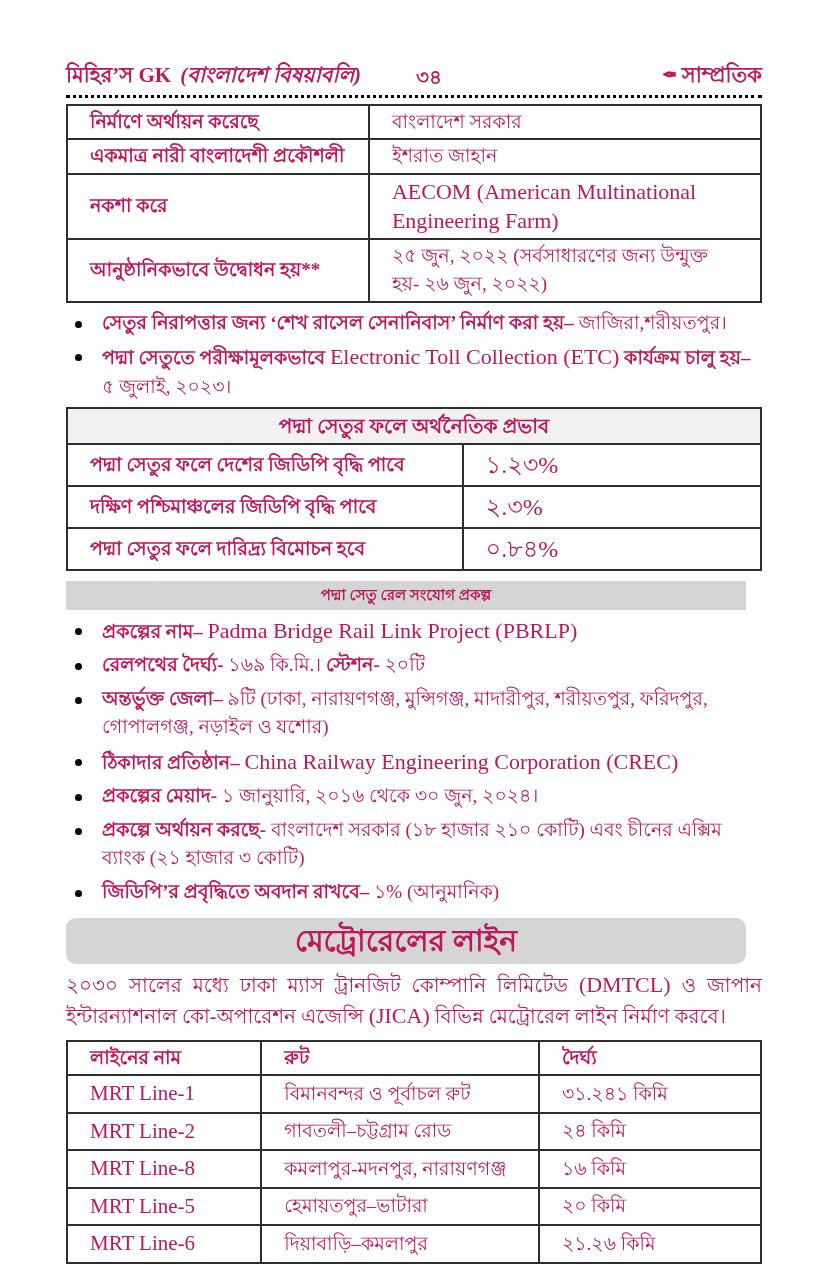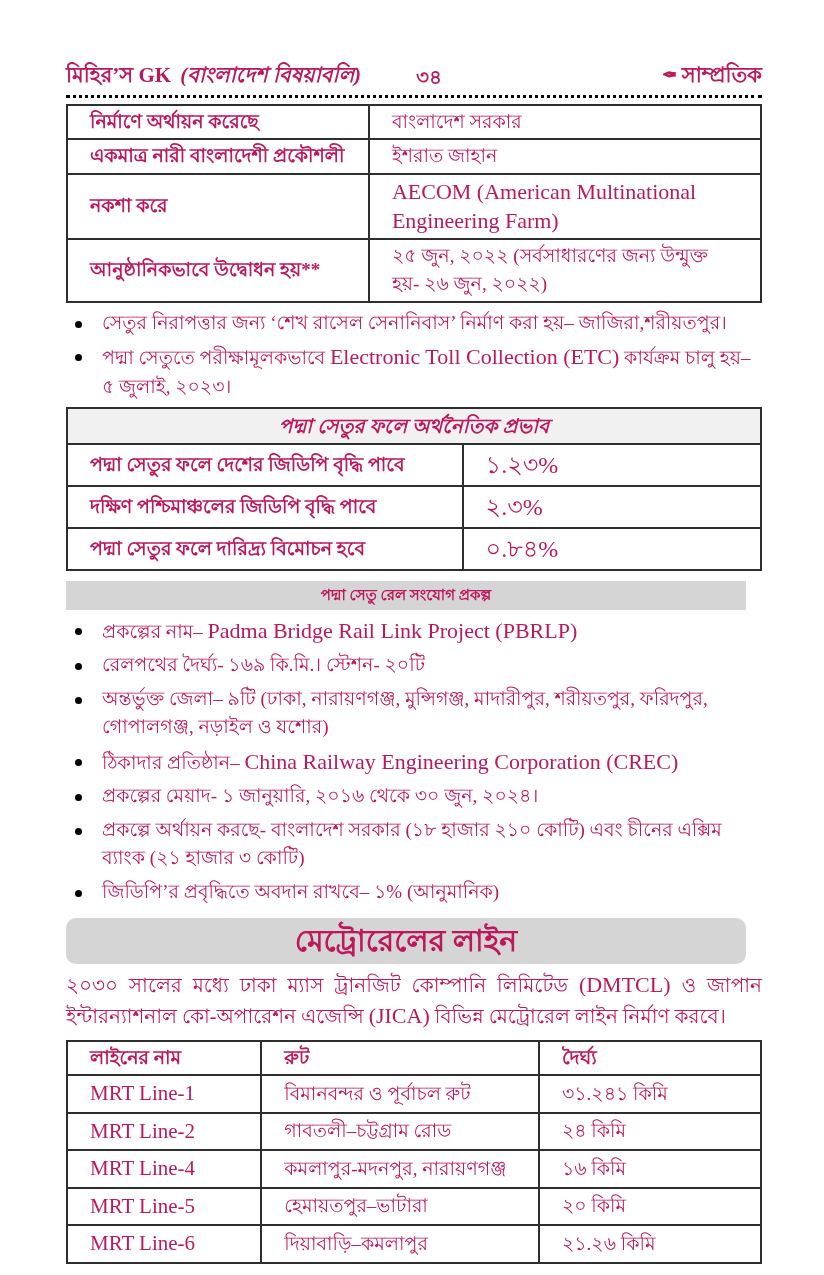--- a/index.html
+++ b/index.html
@@ -21,23 +21,23 @@
   table.tbl{width:100%;border-collapse:collapse;border:2px solid #2e2e2e;}
   table.tbl td,table.tbl th{border:2px solid #2e2e2e;padding:2px 22px;vertical-align:middle;text-align:left;}
   .lbl{font-weight:bold;}
   .info-tbl td.lbl{width:43.5%;}
   .en{font-family:"Liberation Serif",serif;font-size:22px;line-height:1.35;}
   .just{text-align:justify;}
   
   ul.bullets{list-style:none;margin:6px 0;padding:0;}
   ul.bullets li{position:relative;padding-left:36px;margin:5px 0;}
   ul.bullets li::before{content:"";position:absolute;left:9px;top:12px;width:7px;height:7px;border-radius:50%;background:#000;}
-  .b{font-weight:normal;}
+  .b{font-weight:bold;}
   
-  .econ-title{background:#f1f1f1;text-align:center !important;font-weight:bold;font-style:italic;font-size:20px;padding:3px 0;}
+  .econ-title{background:#f1f1f1;text-align:center !important;font-weight:bold;font-size:20px;padding:3px 0;}
   .econ-tbl td.lbl{width:57%;}
   .econ-tbl td.val{font-size:24px;font-family:Liberation Serif, serif;}
   
   .sec-hdr{background:#d5d5d5;text-align:center;font-weight:bold;font-size:15px;padding:3px 8px;margin:10px 16px 4px 0;}
   .sec-hdr.big{font-size:30px;line-height:1.25;padding:4px 0;margin:12px 16px 6px 0;border-radius:10px;}
   .intro{margin:2px 0 8px 0;text-align:justify;font-size:20px;line-height:1.55;}
   
   .mrt-tbl th{text-align:center;font-weight:bold;}
   .mrt-tbl td.name{width:28%;font-family:"Liberation Serif",serif;font-size:21px;}
   .mrt-tbl td.route{width:40%;}
@@ -154,21 +154,21 @@
       <td class="name">MRT Line-1</td>
       <td class="route">বিমানবন্দর ও পূর্বাচল রুট</td>
       <td class="len">৩১.২৪১ কিমি</td>
     </tr>
     <tr>
       <td class="name">MRT Line-2</td>
       <td class="route">গাবতলী–চট্টগ্রাম রোড</td>
       <td class="len">২৪ কিমি</td>
     </tr>
     <tr>
-      <td class="name">MRT Line-4</td>
+      <td class="name">MRT Line-8</td>
       <td class="route">কমলাপুর-মদনপুর, নারায়ণগঞ্জ</td>
       <td class="len">১৬ কিমি</td>
     </tr>
     <tr>
       <td class="name">MRT Line-5</td>
       <td class="route">হেমায়তপুর–ভাটারা</td>
       <td class="len">২০ কিমি</td>
     </tr>
     <tr>
       <td class="name">MRT Line-6</td>

